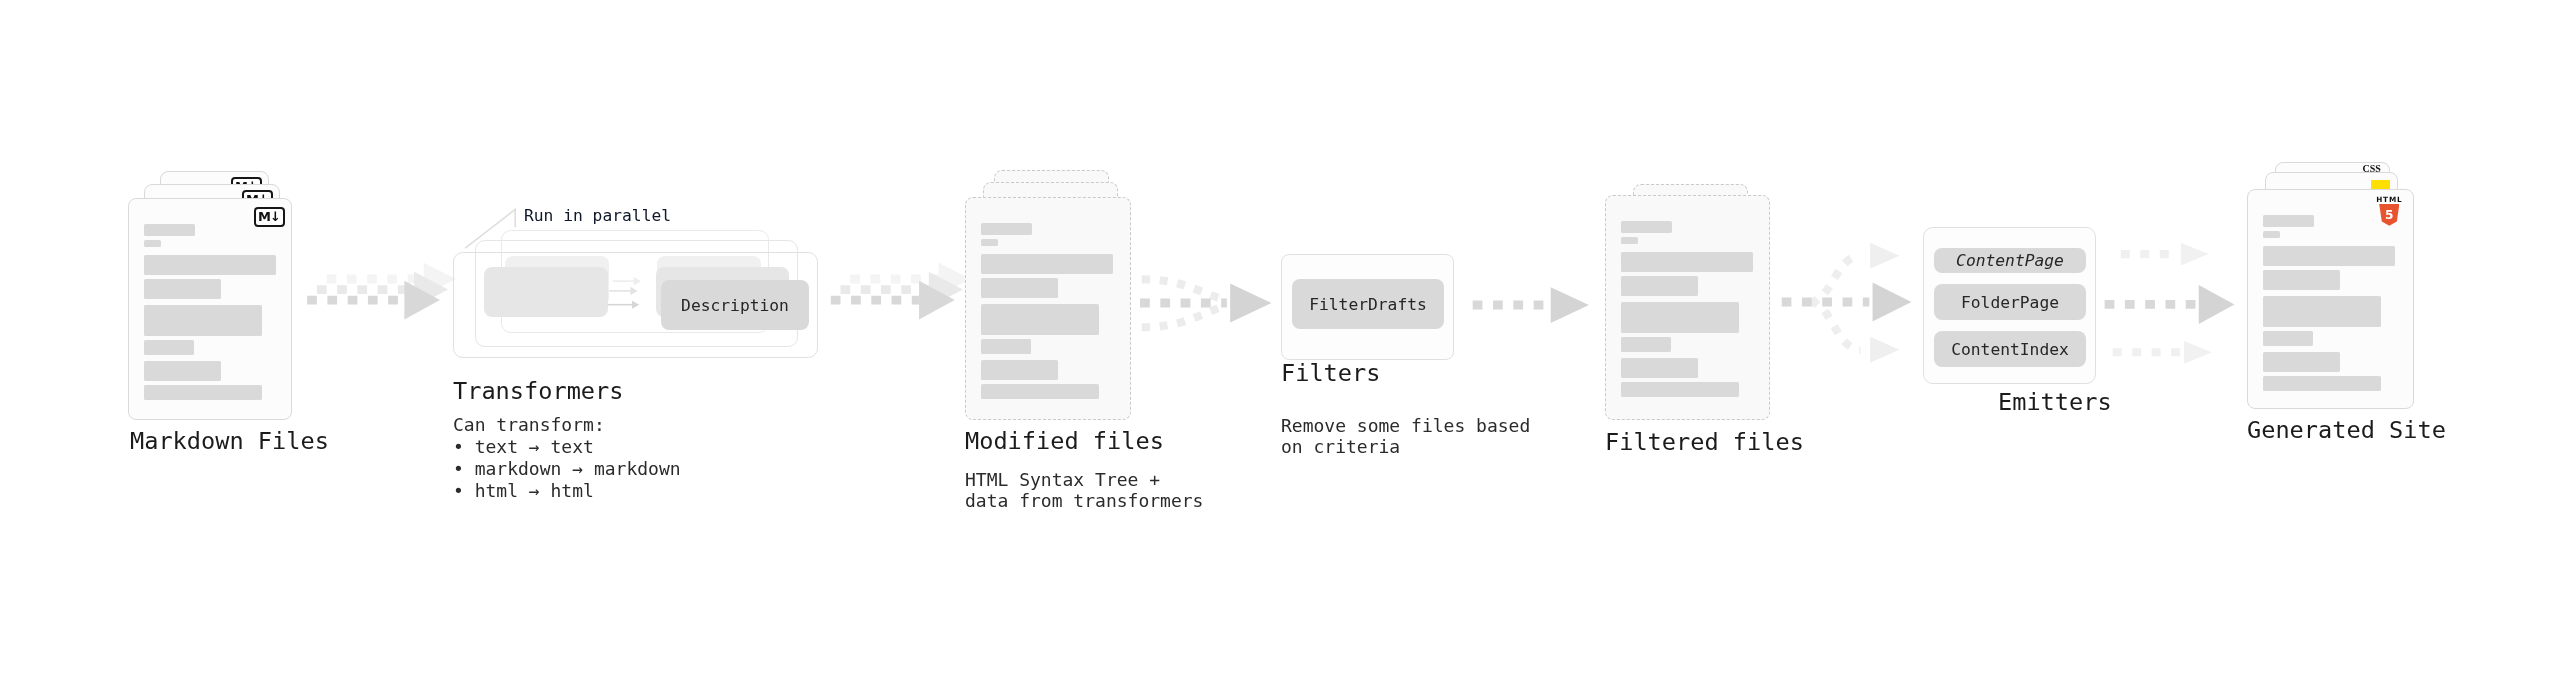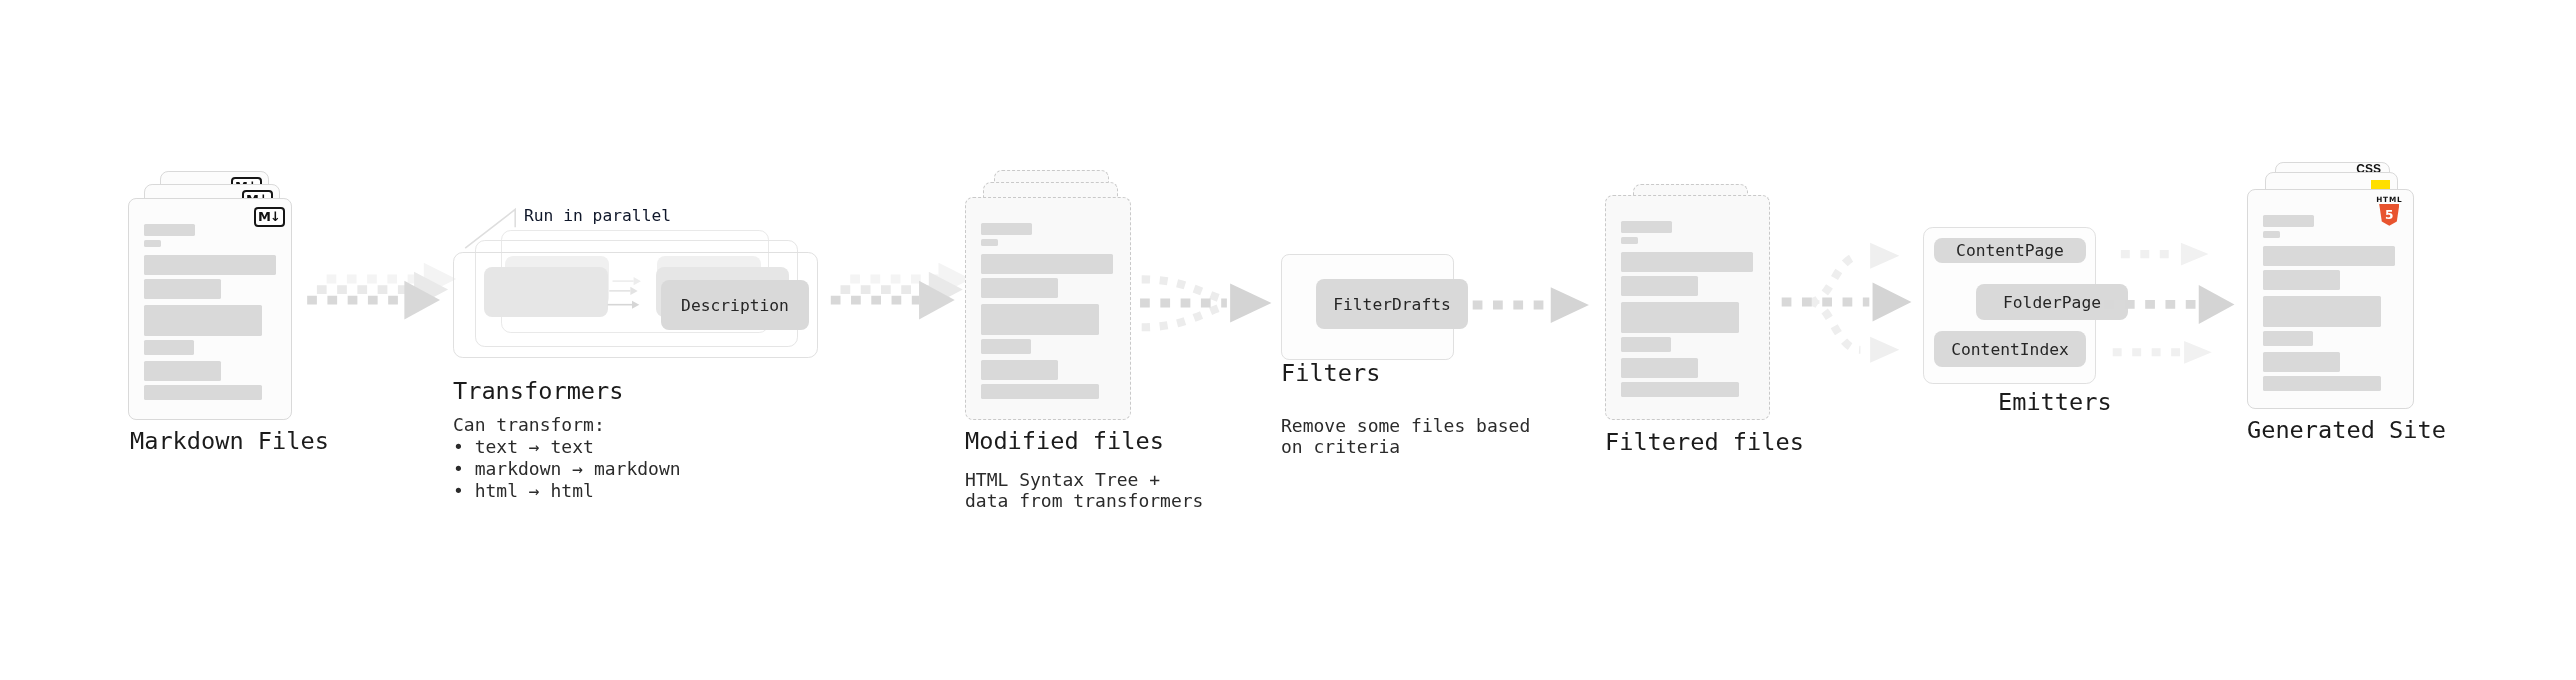--- a/index.html
+++ b/index.html
@@ -20,21 +20,21 @@
   .stage-label{position:absolute;font-size:23.6px;line-height:1.2;color:#1b1b1b;white-space:nowrap;}
   .stage-desc{position:absolute;font-size:18px;line-height:21px;color:#2b2b2b;white-space:pre-line;}
   .stage-desc.lh27{line-height:22px;}
   .note{position:absolute;font-size:16.3px;color:#0f172a;white-space:nowrap;}
   
   .md-badge{position:absolute;width:31px;height:19.5px;border:2.4px solid #161616;border-radius:4.1px;background:#ffffff;
             display:flex;align-items:center;justify-content:center;font-family:"DejaVu Sans","Liberation Sans",sans-serif;
             font-weight:bold;font-size:13px;letter-spacing:-0.8px;color:#111;box-sizing:border-box;}
   
   .css-badge{position:absolute;display:flex;flex-direction:column;align-items:center;}
-  .css-badge .css-txt{font-family:Liberation Sans, sans-serif;font-weight:bold;font-size:12px;color:#111;line-height:6.5px;}
+  .css-badge .css-txt{font-family:Liberation Serif, serif;font-weight:bold;font-size:10px;color:#111;line-height:6.5px;}
   .css-badge .css-bar{width:15.4px;height:2.4px;background:#2760e5;margin-top:0.8px;}
   .js-badge{position:absolute;width:18.7px;height:11.4px;background:#ffdf00;}
   .html5-badge{position:absolute;display:flex;flex-direction:column;align-items:center;}
   .html5-badge .h5-txt{font-family:"DejaVu Sans","Liberation Sans",sans-serif;font-weight:bold;font-size:7.3px;
                        letter-spacing:0.8px;color:#111;line-height:7.3px;}
   .html5-badge .h5-shield{width:20.3px;height:22px;background:#e8542f;margin-top:0.8px;
        clip-path:polygon(0 0,100% 0,87% 80%,50% 100%,13% 80%);
        display:flex;align-items:center;justify-content:center;color:#fff;
        font-family:"DejaVu Sans","Liberation Sans",sans-serif;font-weight:bold;font-size:12.2px;}
   svg{position:absolute;overflow:visible;}
@@ -129,21 +129,21 @@
 data from transformers</div>
 
   <svg style="left:1136px;top:254px;" width="142" height="110" viewBox="0 0 175 135">
     <path d="M 7,31 C 55,31 72,44 108,56" fill="none" stroke="#ececec" stroke-width="10" stroke-dasharray="10 12"></path>
     <path d="M 7,90 C 55,90 72,77 108,64" fill="none" stroke="#ececec" stroke-width="10" stroke-dasharray="10 12"></path>
     <line x1="5" y1="60" x2="112" y2="60" stroke="#d8d8d8" stroke-width="11" stroke-dasharray="12 13"></line>
     <polygon points="116,36 167,60 116,84" fill="#d4d4d4"></polygon>
   </svg>
 
   <div class="frame filled" style="left:1281px;top:254px;width:173px;height:106px;border-radius:8.1px;"></div>
-  <div class="pill" style="left:1292px;top:279px;width:152px;height:50px;margin-left:24px;">FilterDrafts</div>
+  <div class="pill" style="left:1292px;top:279px;width:152px;height:50px;">FilterDrafts</div>
   <div class="stage-label" style="left:1281px;top:359px;">Filters</div>
   <div class="stage-desc" style="left:1281px;top:415px;">Remove some files based
 on criteria</div>
 
   <svg style="left:1467px;top:275px;" width="126" height="61" viewBox="0 0 155 75">
     <line x1="7" y1="37" x2="98" y2="37" stroke="#d8d8d8" stroke-width="11" stroke-dasharray="12 13"></line>
     <polygon points="103,15 150,37 103,59" fill="#d4d4d4"></polygon>
   </svg>
 
   <div class="doc dashed" style="left:1633px;top:184px;width:115px;height:37px;"></div>
@@ -162,22 +162,22 @@
   <svg style="left:1776px;top:241px;" width="142" height="130" viewBox="0 0 175 160">
     <path d="M 42,75 C 68,75 74,18 104,18" fill="none" stroke="#eeeeee" stroke-width="10" stroke-dasharray="10 12"></path>
     <polygon points="116,2 152,18 116,34" fill="#efefef"></polygon>
     <path d="M 42,75 C 68,75 74,134 104,134" fill="none" stroke="#eeeeee" stroke-width="10" stroke-dasharray="10 12"></path>
     <polygon points="116,118 152,134 116,150" fill="#efefef"></polygon>
     <line x1="7" y1="75" x2="115" y2="75" stroke="#d8d8d8" stroke-width="11" stroke-dasharray="12 13"></line>
     <polygon points="119,51 167,75 119,99" fill="#d4d4d4"></polygon>
   </svg>
 
   <div class="frame filled" style="left:1923px;top:227px;width:173px;height:157px;"></div>
-  <div class="pill" style="left:1934px;top:238px;width:152px;height:25px;">ContentPage</div>
-  <div class="pill" style="left:1934px;top:284px;width:152px;height:36px;margin-left:42px;">FolderPage</div>
+  <div class="pill" style="left:1934px;top:248px;width:152px;height:25px;font-style:italic;">ContentPage</div>
+  <div class="pill" style="left:1934px;top:284px;width:152px;height:36px;">FolderPage</div>
   <div class="pill" style="left:1934px;top:331px;width:152px;height:36px;">ContentIndex</div>
   <div class="stage-label" style="left:1998px;top:388px;">Emitters</div>
 
   <svg style="left:2103px;top:237px;" width="142" height="134" viewBox="0 0 175 165">
     <line x1="22" y1="21" x2="92" y2="21" stroke="#f0f0f0" stroke-width="10" stroke-dasharray="11 13"></line>
     <polygon points="96,7 130,21 96,35" fill="#f1f1f1"></polygon>
     <line x1="2" y1="83" x2="114" y2="83" stroke="#d8d8d8" stroke-width="11" stroke-dasharray="12 13"></line>
     <polygon points="118,59 162,83 118,107" fill="#d4d4d4"></polygon>
     <line x1="12" y1="142" x2="96" y2="142" stroke="#f0f0f0" stroke-width="10" stroke-dasharray="11 13"></line>
     <polygon points="100,128 134,142 100,156" fill="#f1f1f1"></polygon>

